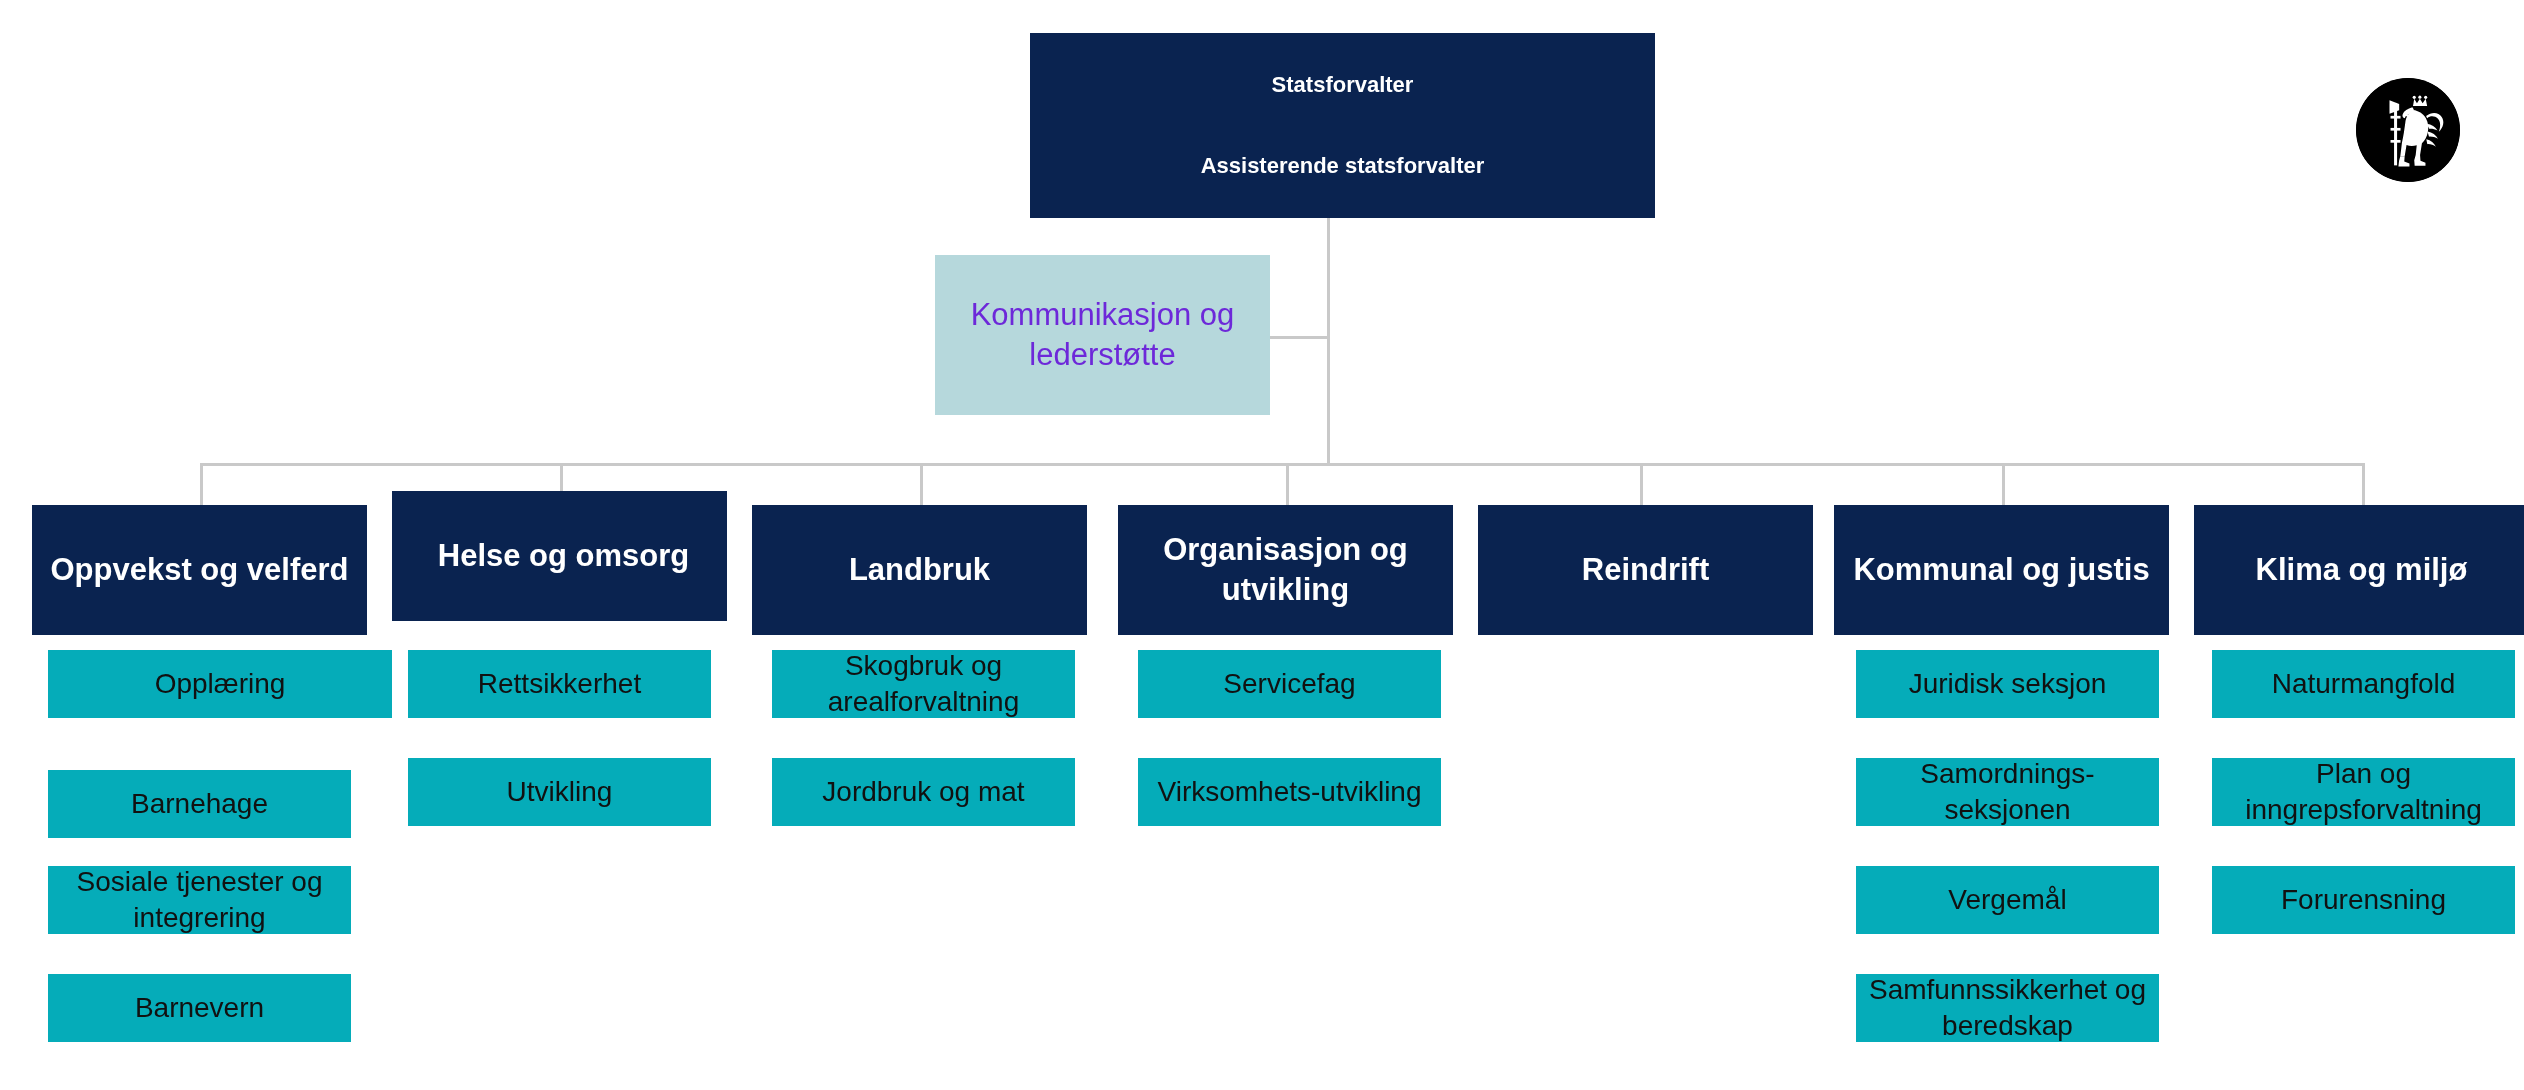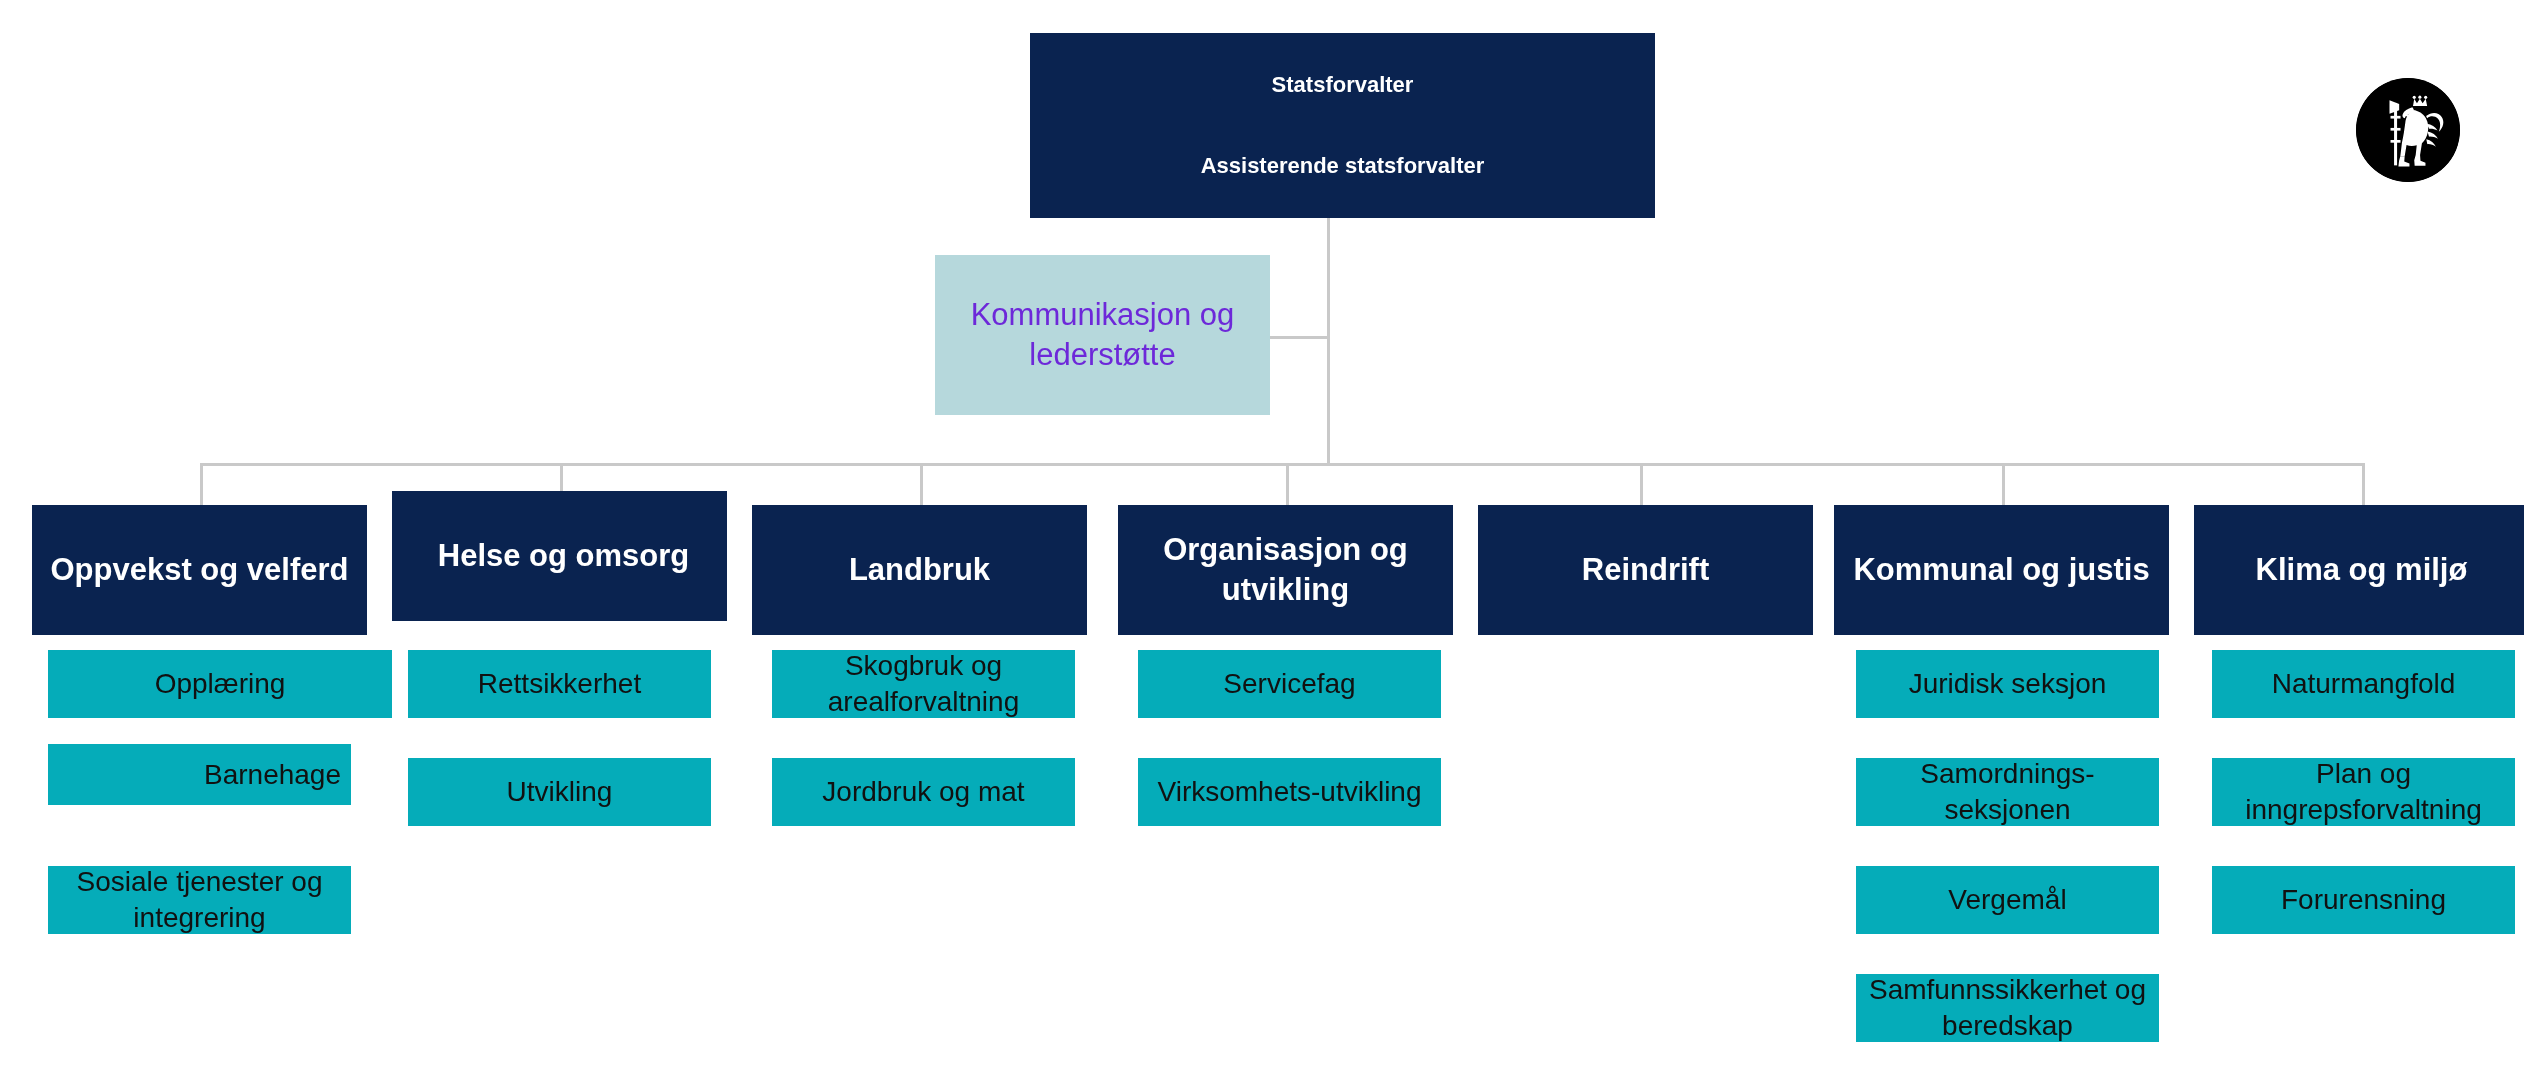--- a/index.html
+++ b/index.html
@@ -51,25 +51,28 @@
   <div class="box lvl-staff" style="left:935px;top:255px;width:335px;height:160px;">
     <span>Kommunikasjon og lederstøtte</span>
   </div>
 
   <div class="box lvl-dept" style="left:32px;top:505px;width:335px;height:130px;">
     <span>Oppvekst og velferd</span>
   </div>
   <div class="box lvl-unit" style="left:48px;top:650px;width:344px;height:68px;">
     <span>Opplæring</span>
   </div>
-  <div class="box lvl-unit" style="left:48px;top:744px;width:303px;height:61px;justify-content:flex-end;">
+  <div class="box lvl-unit" style="left:48px;top:770px;width:303px;height:68px;">
     <span>Barnehage</span>
   </div>
   <div class="box lvl-unit" style="left:48px;top:866px;width:303px;height:68px;">
     <span>Sosiale tjenester og integrering</span>
+  </div>
+  <div class="box lvl-unit" style="left:48px;top:974px;width:303px;height:68px;">
+    <span>Barnevern</span>
   </div>
 
   <div class="box lvl-dept" style="left:392px;top:491px;width:335px;height:130px;padding-left:8px;">
     <span>Helse og omsorg</span>
   </div>
   <div class="box lvl-unit" style="left:408px;top:650px;width:303px;height:68px;">
     <span>Rettsikkerhet</span>
   </div>
   <div class="box lvl-unit" style="left:408px;top:758px;width:303px;height:68px;">
     <span>Utvikling</span>

